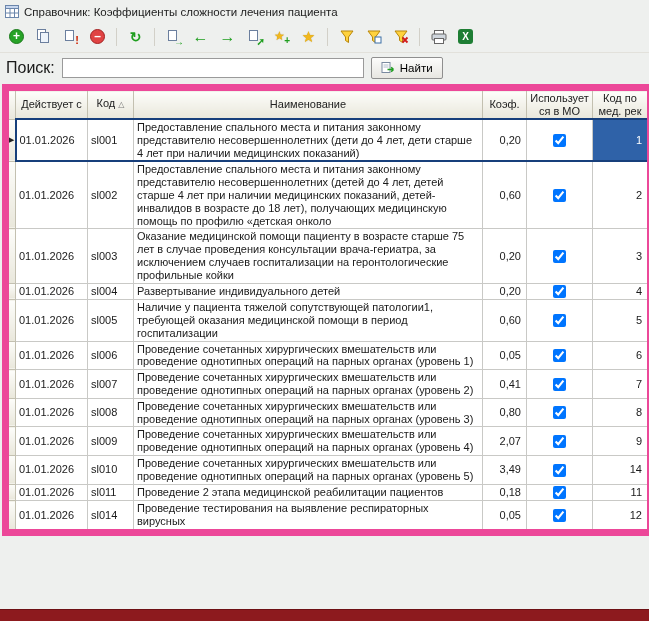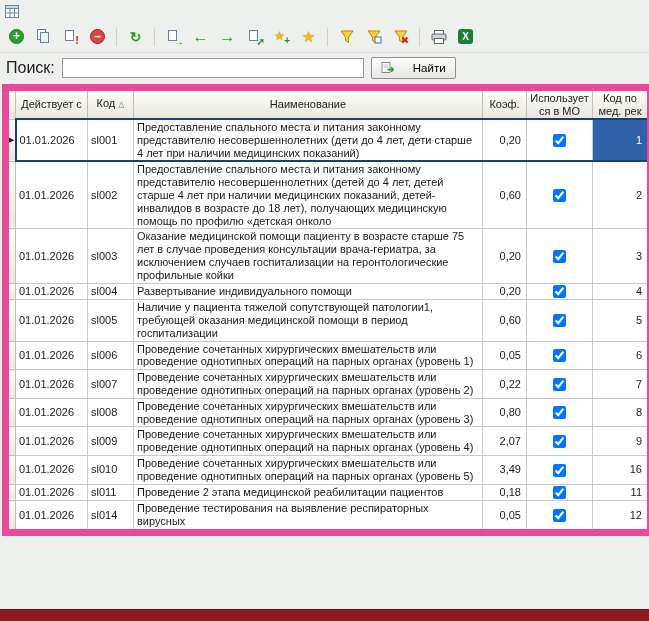--- a/index.html
+++ b/index.html
@@ -32,21 +32,21 @@
   .star { color:#f2b81c; font-size:15px; line-height:14px; text-shadow:0 0 1px #a87c00; }
   .s-sm { position:absolute; left:0; top:0; font-size:12px; }
   .plus-sm { position:absolute; right:-1px; bottom:-2px; color:#1e9e1e; font-weight:bold; font-size:10px; }
   .xls { background:#1e7e34; color:#fff; font-weight:bold; font-size:10px; width:15px; height:15px;
     border-radius:3px; display:flex; align-items:center; justify-content:center; }
   
   .searchbar { height:29px; display:flex; align-items:center; gap:7px; padding:2px 6px; }
   .searchbar label { font-size:16px; }
   .search-input { width:302px; height:20px; border:1px solid #9a9a9a; padding:1px 4px;
     font-size:11.5px; font-family:inherit; background:#fff; }
-  .find-btn { height:22px; padding:0 9px; display:flex; align-items:center; gap:18px;
+  .find-btn { height:22px; padding:0 9px; display:flex; align-items:center; gap:5px;
     background:linear-gradient(#fcfcfb,#e7e6e1); border:1px solid #8f8f8f; border-radius:2px;
     font-size:11.5px; font-family:inherit; }
   
   .gridwrap { margin:2px 2px 0 2px; }
   table.grid { width:645px; border-collapse:collapse; table-layout:fixed; background:#fff;
     font-size:11px; border:7px solid #ec4899; }
   .grid th { background:linear-gradient(#fdfdfa,#e9e7db); border:1px solid #c3c0b0;
     font-weight:normal; font-size:11px; color:#222; height:27px; padding:1px 2px;
     text-align:center; vertical-align:middle; overflow:hidden; word-wrap:break-word; line-height:12.5px; }
   .grid td { border:1px solid #c9c9c6; vertical-align:middle; padding:1px 3px;
@@ -73,20 +73,21 @@
 <div class="titlebar">
   <span style="display:inline-flex">
     <svg width="14" height="13" viewBox="0 0 14 13">
         <rect x="0.5" y="0.5" width="13" height="12" fill="#fff" stroke="#6b86ab"></rect>
         <rect x="0.5" y="0.5" width="13" height="3" fill="#c7d7ef" stroke="#6b86ab"></rect>
         <line x1="5" y1="3.5" x2="5" y2="12.5" stroke="#6b86ab"></line>
         <line x1="9.5" y1="3.5" x2="9.5" y2="12.5" stroke="#6b86ab"></line>
         <line x1="0.5" y1="8" x2="13.5" y2="8" stroke="#6b86ab"></line>
       </svg>
   </span>
+  <span>Справочник: Коэффициенты сложности лечения пациента</span>
 </div>
 
 <div class="toolbar">
     <span class="tbtn">
       <span class="cir cir-g">+</span>
     </span>
     <span class="tbtn">
       <span class="dd">
         <span class="d d1"></span>
         <span class="d d2"></span>
@@ -227,21 +228,21 @@
           <td class="c-code">sl003</td>
           <td class="c-name">Оказание медицинской помощи пациенту в возрасте старше 75 лет в случае проведения консультации врача-гериатра, за исключением случаев госпитализации на геронтологические профильные койки</td>
           <td class="c-coef">0,20</td>
           <td class="c-used"><input type="checkbox" checked="" style=""></td>
           <td class="c-med">3</td>
         </tr>
         <tr>
           <td class="c-mark"></td>
           <td class="c-date">01.01.2026</td>
           <td class="c-code">sl004</td>
-          <td class="c-name">Развертывание индивидуального помощи</td>
+          <td class="c-name">Развертывание индивидуального детей</td>
           <td class="c-coef">0,20</td>
           <td class="c-used"><input type="checkbox" checked="" style=""></td>
           <td class="c-med">4</td>
         </tr>
         <tr>
           <td class="c-mark"></td>
           <td class="c-date">01.01.2026</td>
           <td class="c-code">sl005</td>
           <td class="c-name">Наличие у пациента тяжелой сопутствующей патологии1, требующей оказания медицинской помощи в период госпитализации</td>
           <td class="c-coef">0,60</td>
@@ -255,21 +256,21 @@
           <td class="c-name">Проведение сочетанных хирургических вмешательств или проведение однотипных операций на парных органах (уровень 1)</td>
           <td class="c-coef">0,05</td>
           <td class="c-used"><input type="checkbox" checked="" style=""></td>
           <td class="c-med">6</td>
         </tr>
         <tr>
           <td class="c-mark"></td>
           <td class="c-date">01.01.2026</td>
           <td class="c-code">sl007</td>
           <td class="c-name">Проведение сочетанных хирургических вмешательств или проведение однотипных операций на парных органах (уровень 2)</td>
-          <td class="c-coef">0,22</td>
+          <td class="c-coef">0,41</td>
           <td class="c-used"><input type="checkbox" checked="" style=""></td>
           <td class="c-med">7</td>
         </tr>
         <tr>
           <td class="c-mark"></td>
           <td class="c-date">01.01.2026</td>
           <td class="c-code">sl008</td>
           <td class="c-name">Проведение сочетанных хирургических вмешательств или проведение однотипных операций на парных органах (уровень 3)</td>
           <td class="c-coef">0,80</td>
           <td class="c-used"><input type="checkbox" checked="" style=""></td>
@@ -284,21 +285,21 @@
           <td class="c-used"><input type="checkbox" checked="" style=""></td>
           <td class="c-med">9</td>
         </tr>
         <tr>
           <td class="c-mark"></td>
           <td class="c-date">01.01.2026</td>
           <td class="c-code">sl010</td>
           <td class="c-name">Проведение сочетанных хирургических вмешательств или проведение однотипных операций на парных органах (уровень 5)</td>
           <td class="c-coef">3,49</td>
           <td class="c-used"><input type="checkbox" checked="" style=""></td>
-          <td class="c-med">16</td>
+          <td class="c-med">14</td>
         </tr>
         <tr>
           <td class="c-mark"></td>
           <td class="c-date">01.01.2026</td>
           <td class="c-code">sl011</td>
           <td class="c-name">Проведение 2 этапа медицинской реабилитации пациентов</td>
           <td class="c-coef">0,18</td>
           <td class="c-used"><input type="checkbox" checked="" style=""></td>
           <td class="c-med">11</td>
         </tr>

